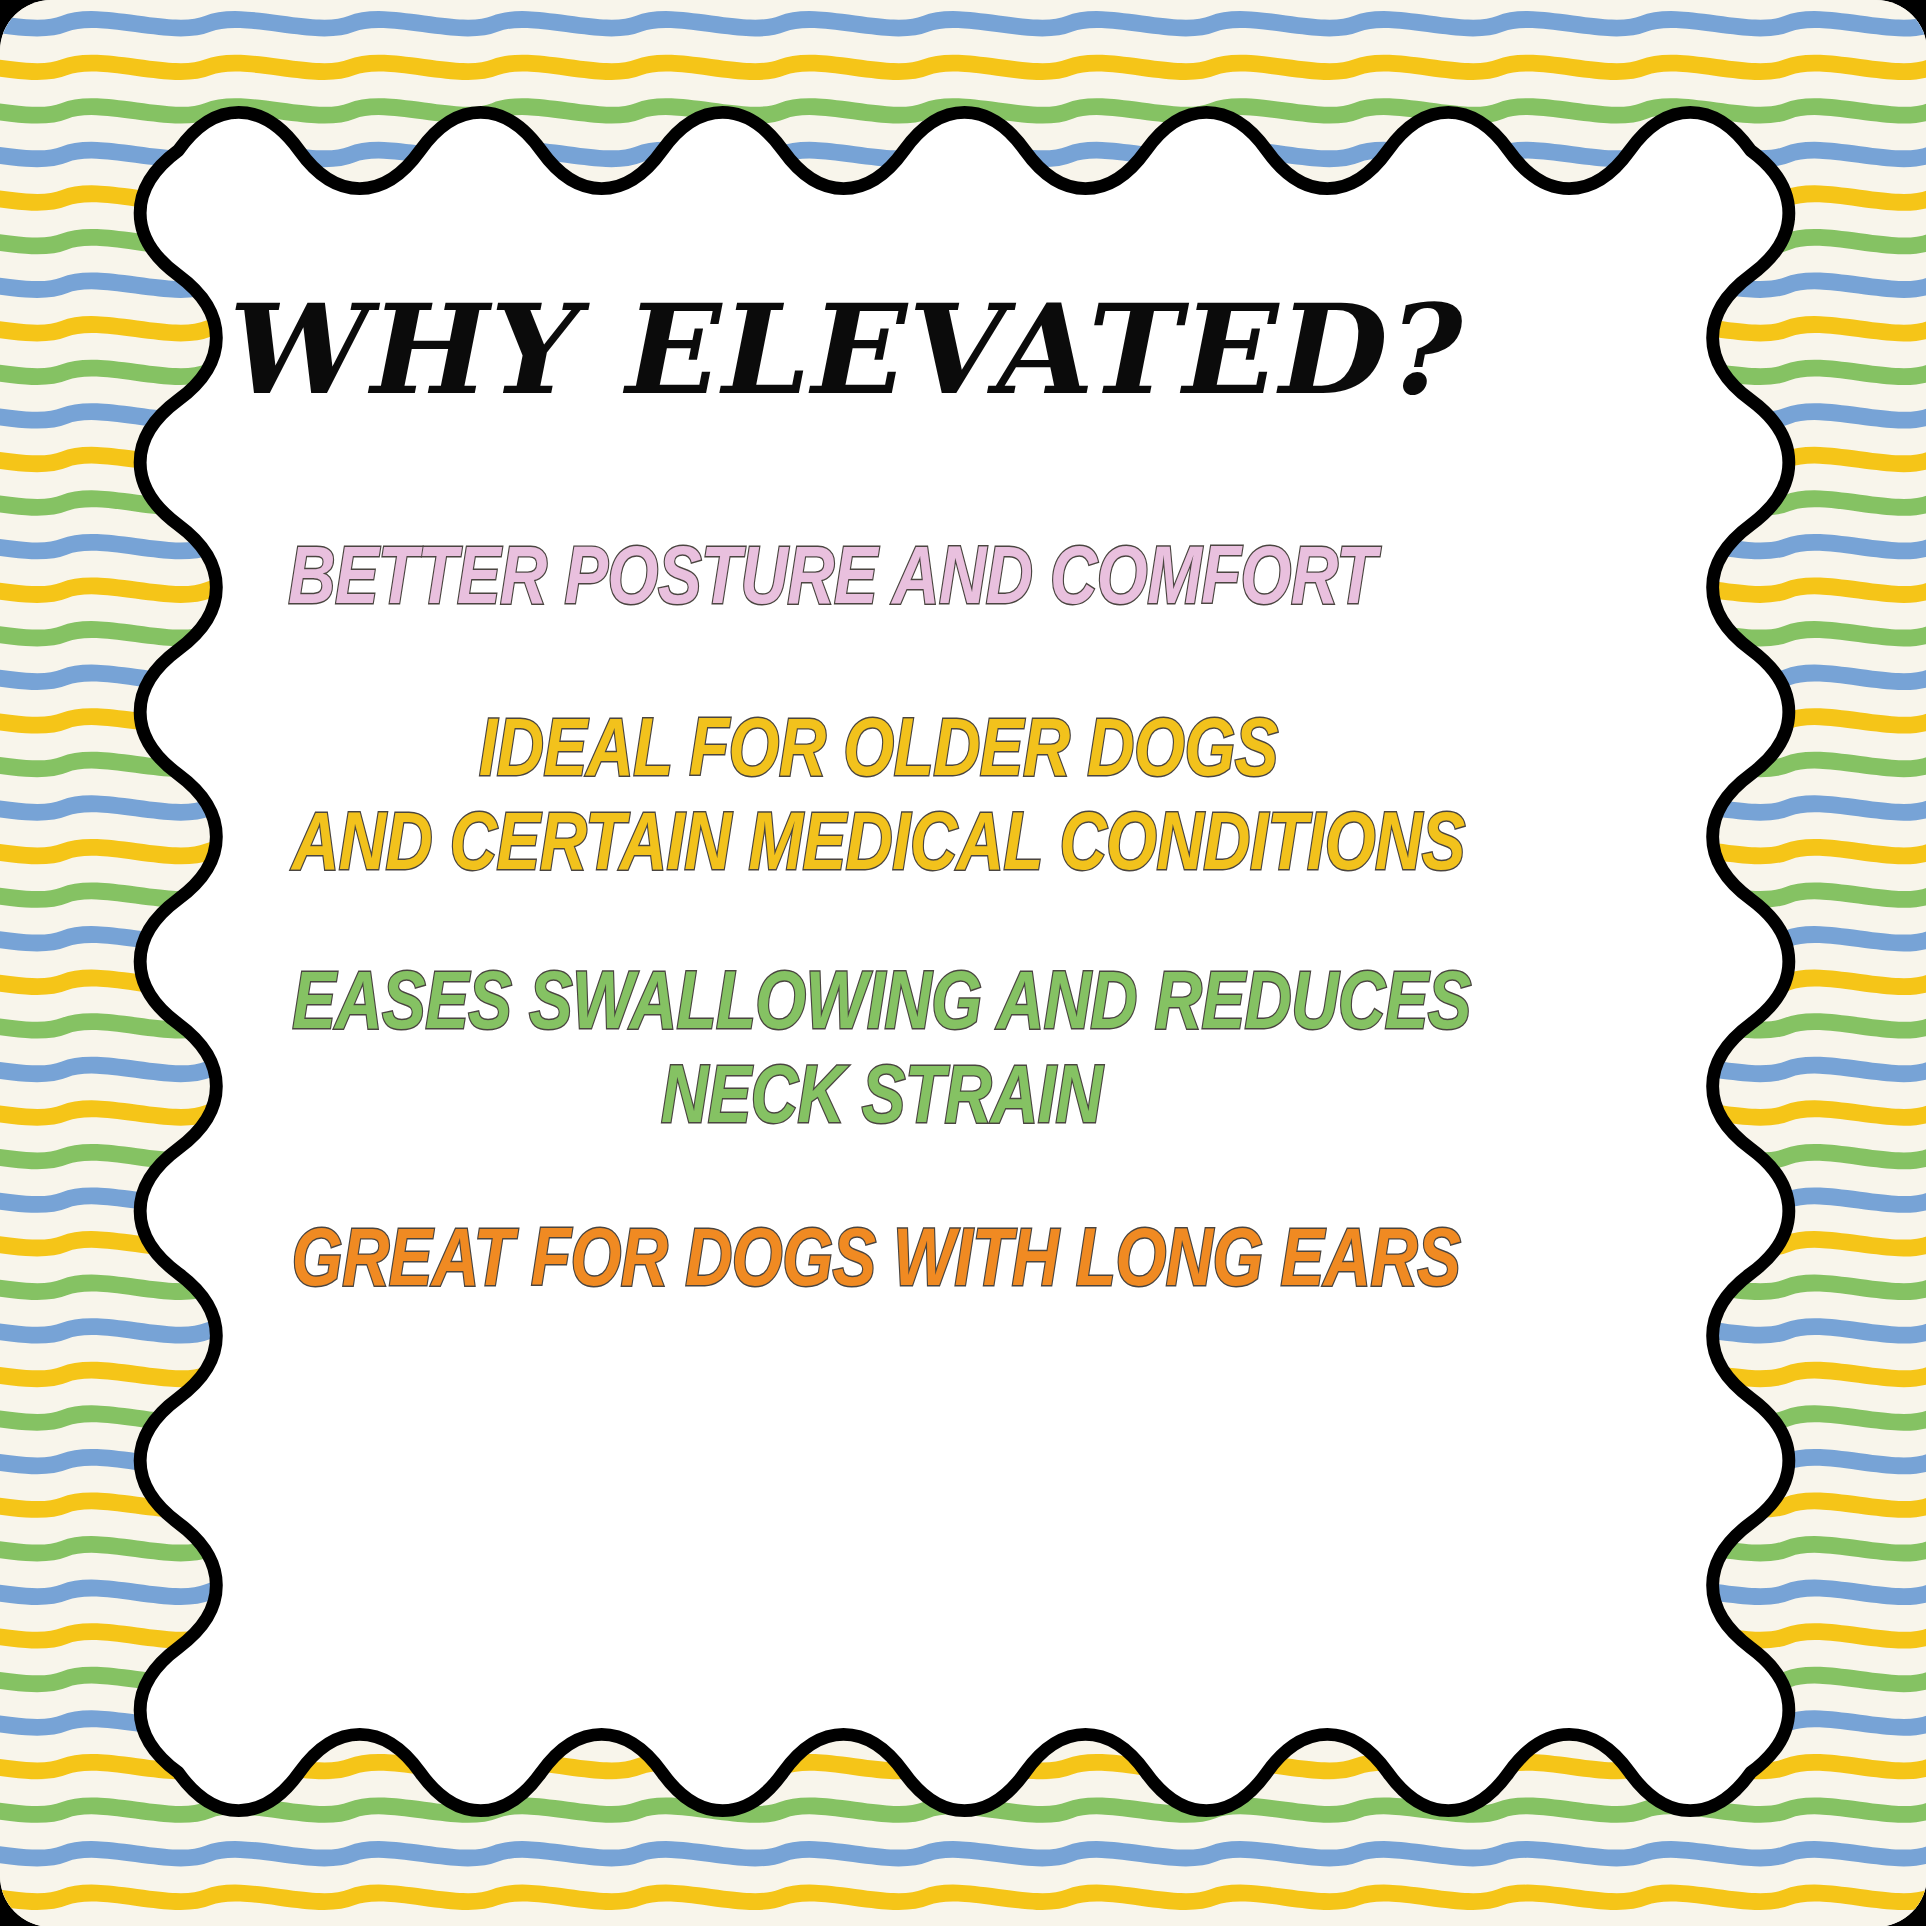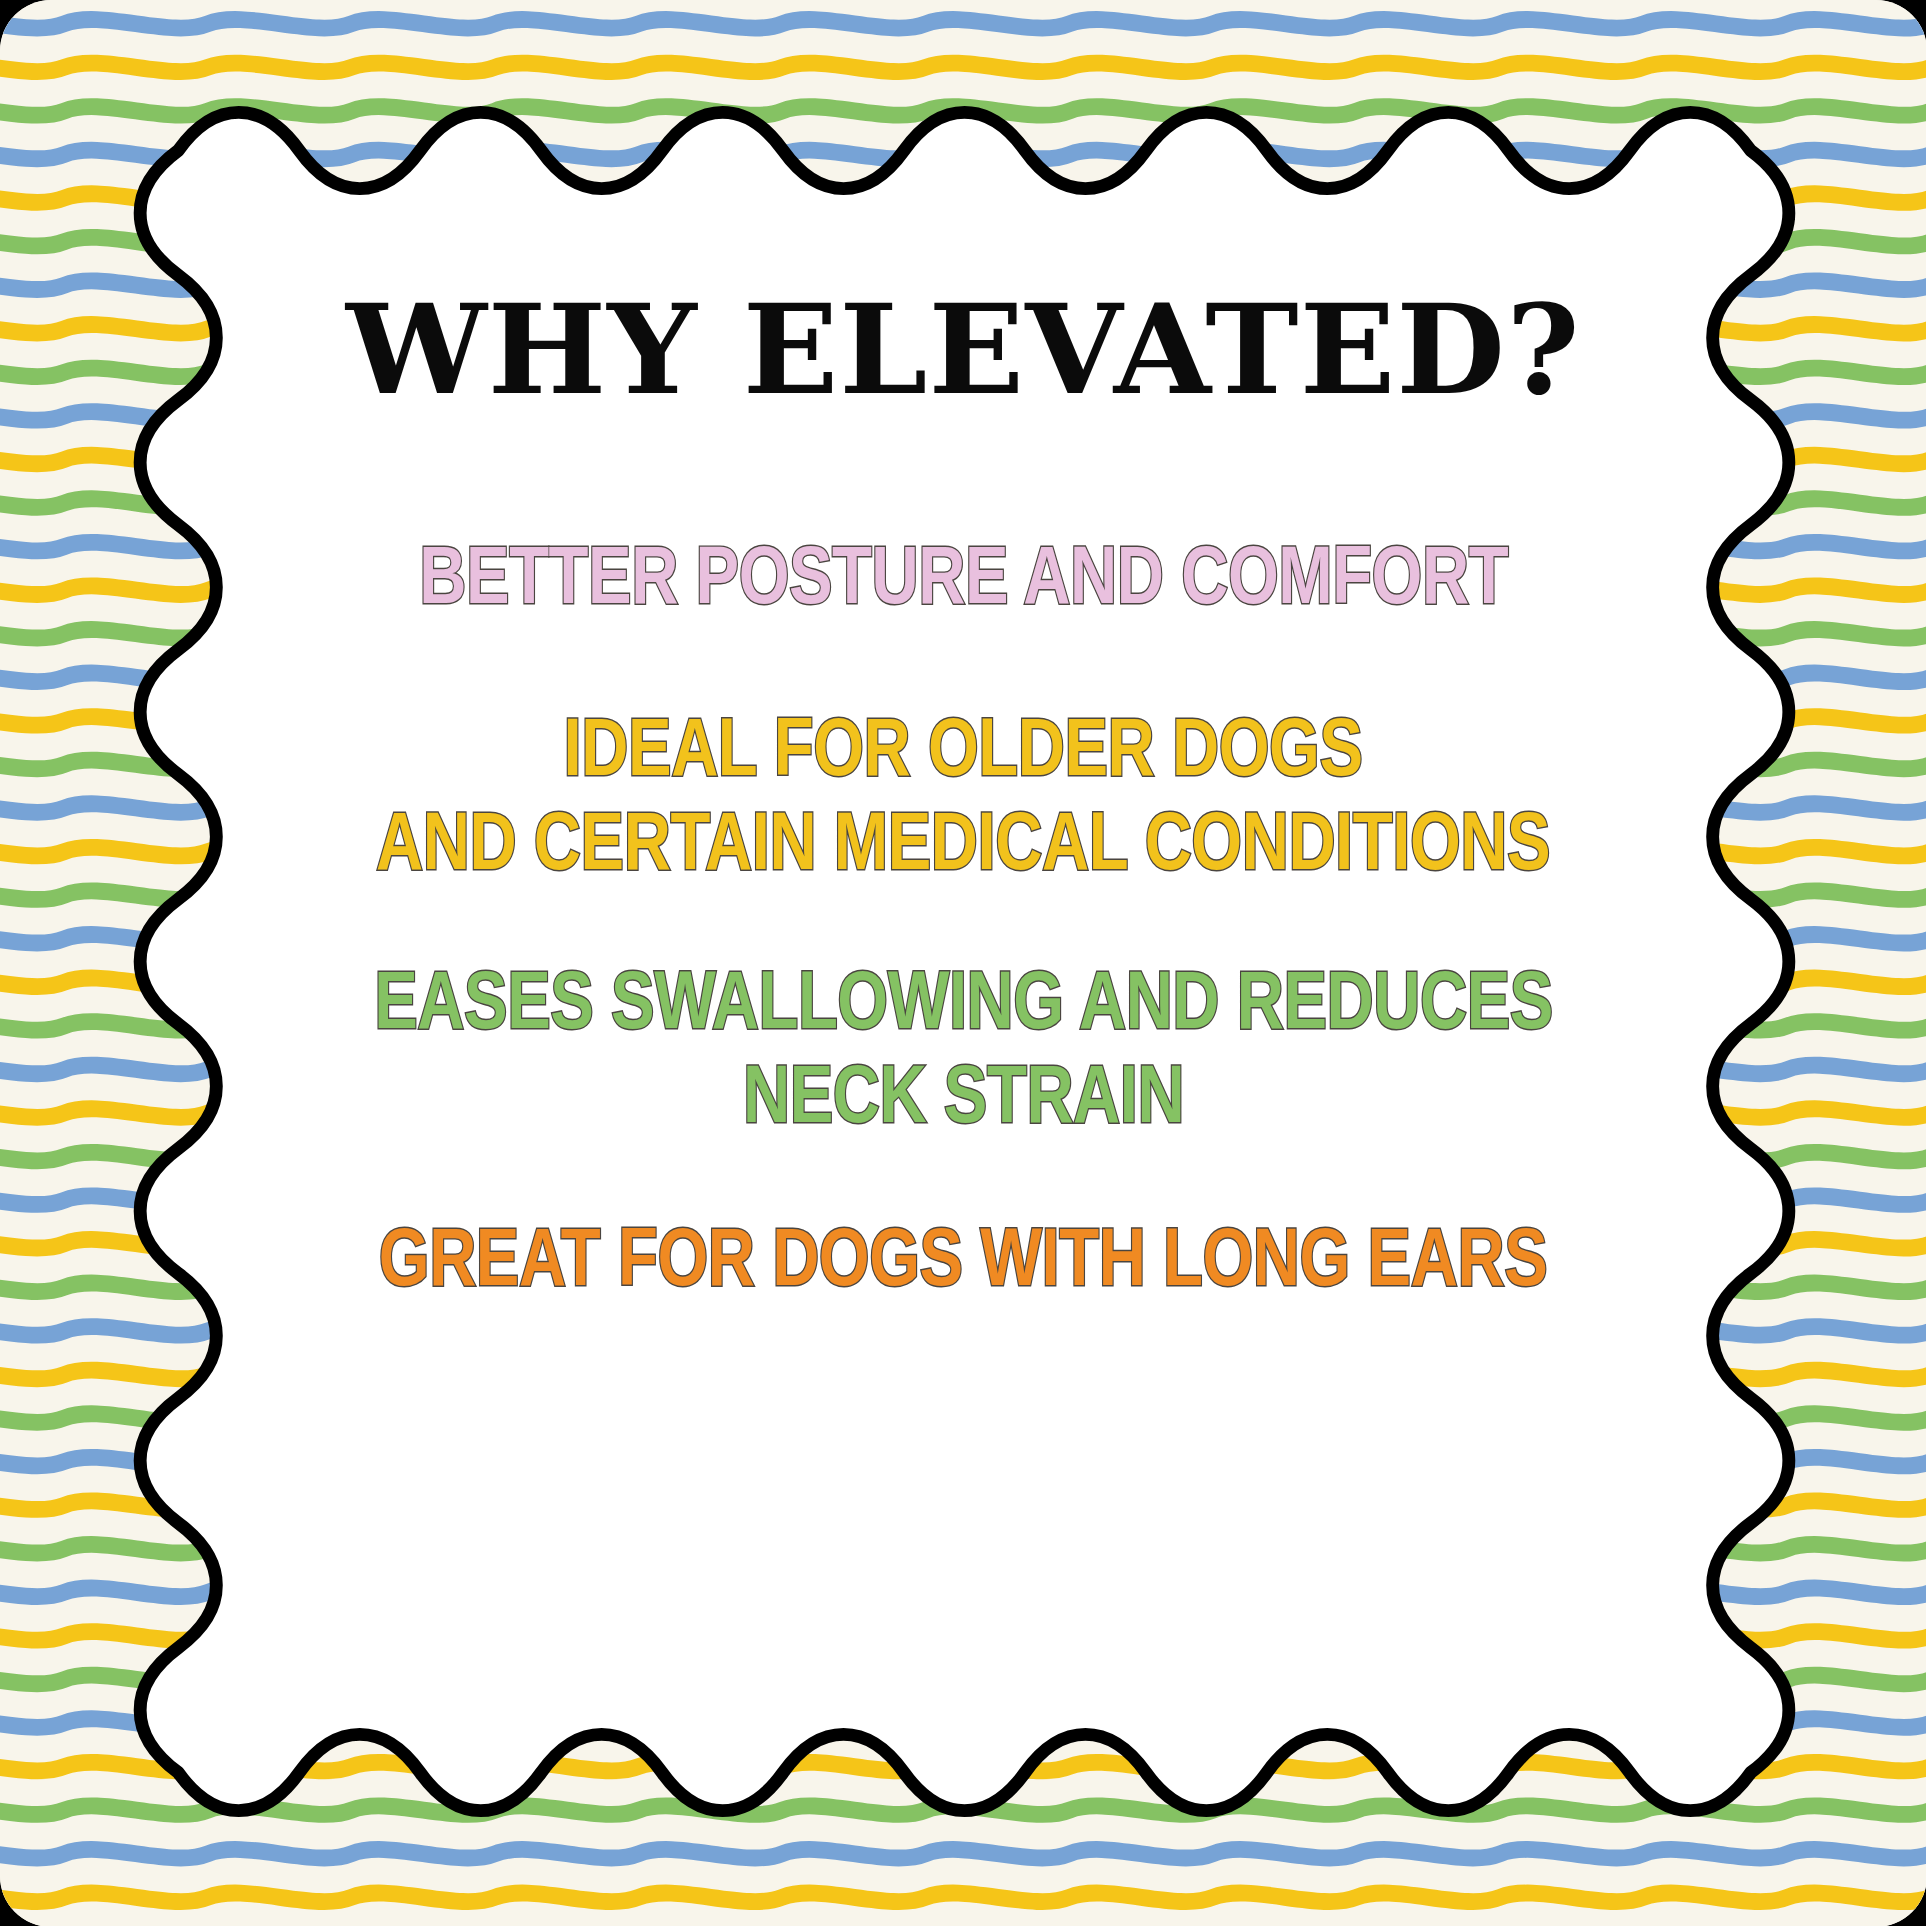--- a/index.html
+++ b/index.html
@@ -46,21 +46,22 @@
   
   #content {
     position: absolute;
     left: 241px;
     top: 198px;
     width: 1445px;
     height: 1531px;
     text-align: center;
     display: flex;
     flex-direction: column;
-    align-items: center;
+    align-items: flex-start;
+    font-style: italic;
   }
 
   .title {
     font-family: "DejaVu Serif", "Liberation Serif", serif;
     font-weight: 700;
     font-size: 123px;
     line-height: 1;
     letter-spacing: 1px;
     color: #0B0B0B;
     margin-top: 91px;

